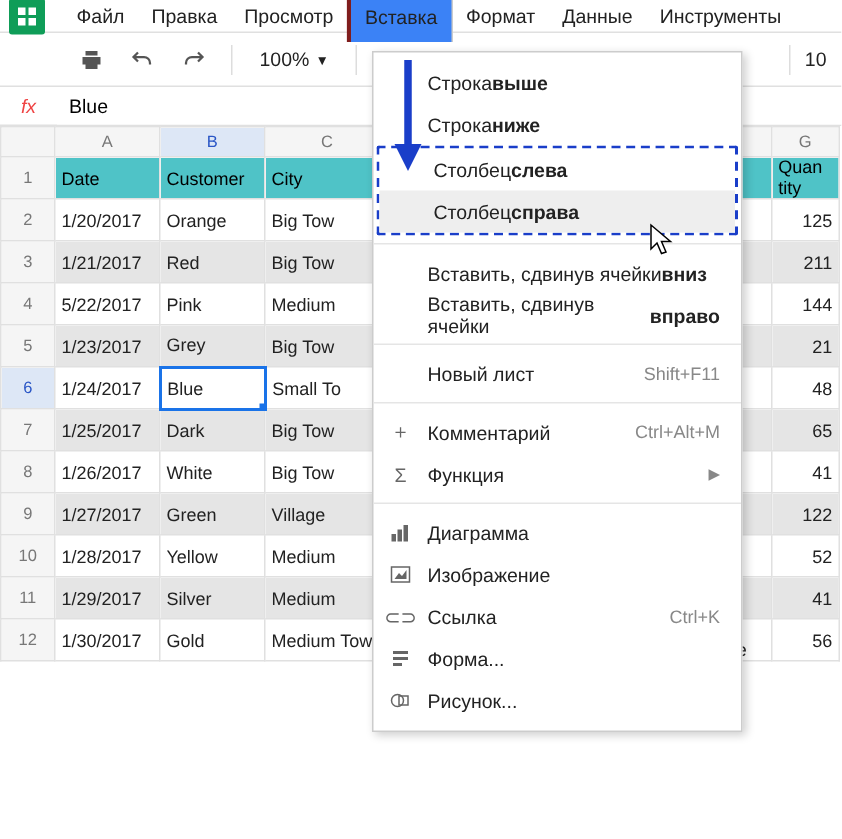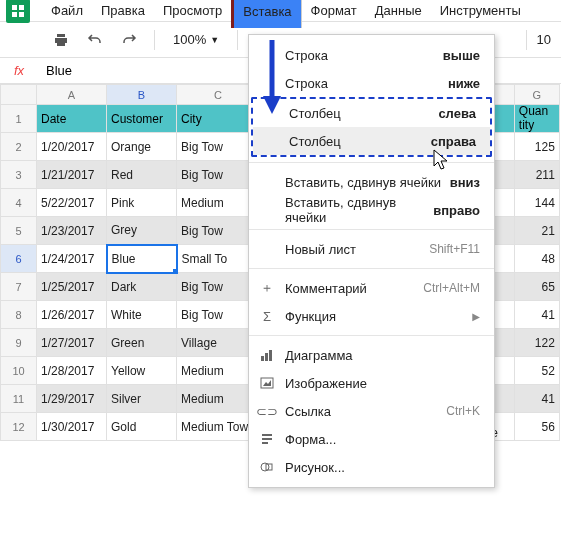--- a/index.html
+++ b/index.html
@@ -34,21 +34,21 @@
 .header-row td { background: #4fc3c7; color: #000; font-size: 12px; }
 .band td { background: #e5e5e5; }
 .active-cell { border: 2px solid #1a73e8 !important; position: relative; }
 .cell-handle { position: absolute; right: -3px; bottom: -3px; width: 6px; height: 6px; background: #1a73e8; }
 
 .col-a { width: 70px; } .col-b { width: 70px; } .col-c { width: 60px; }
 .col-d { width: 85px; } .col-e { width: 95px; } .col-f { width: 75px; } .col-g { width: 45px; }
 
 
 .dropdown { position: absolute; top: 34px; left: 248px; width: 247px; background: #fff; border: 1px solid #ccc; box-shadow: 2px 2px 6px rgba(0,0,0,0.2); z-index: 100; padding: 6px 0; }
-.dd-item { display: flex; align-items: center; height: 28px; padding: 0 14px 0 36px; font-size: 13px; color: #222; cursor: pointer; position: relative; justify-content: space-between; }
+.dd-item { display: flex; align-items: center; height: 28px; padding: 0 14px 0 36px; font-size: 13px; color: #222; cursor: pointer; position: relative; }
 .dd-item.hover { background: #eee; }
 .dd-sep { height: 1px; background: #e5e5e5; margin: 5px 0; }
 .dd-short { margin-left: auto; color: #888; font-size: 12px; }
 .dd-icon { position: absolute; left: 10px; width: 16px; height: 16px; display: flex; align-items: center; justify-content: center; color: #666; font-size: 13px; }
 .dd-arrow { margin-left: auto; color: #888; font-size: 10px; }
 .highlight-box { border: 2px dashed #1a3ec9; border-radius: 2px; margin: 0 2px; }
 
 .blue-arrow { position: absolute; top: 36px; left: 260px; z-index: 200; }
 
 .cursor-ptr { position: absolute; top: 148px; left: 432px; z-index: 300; font-size: 18px; }

